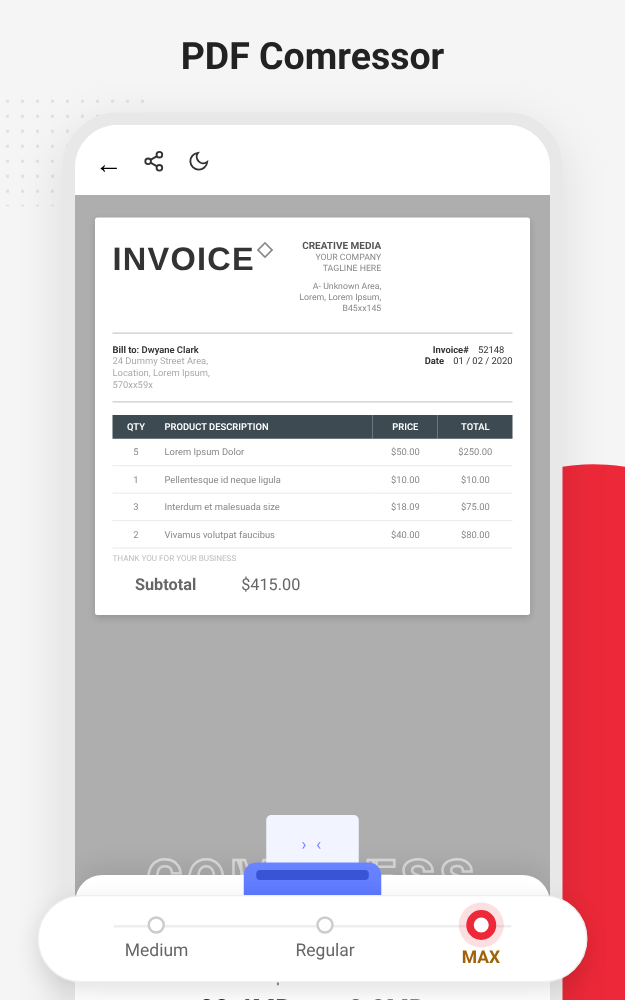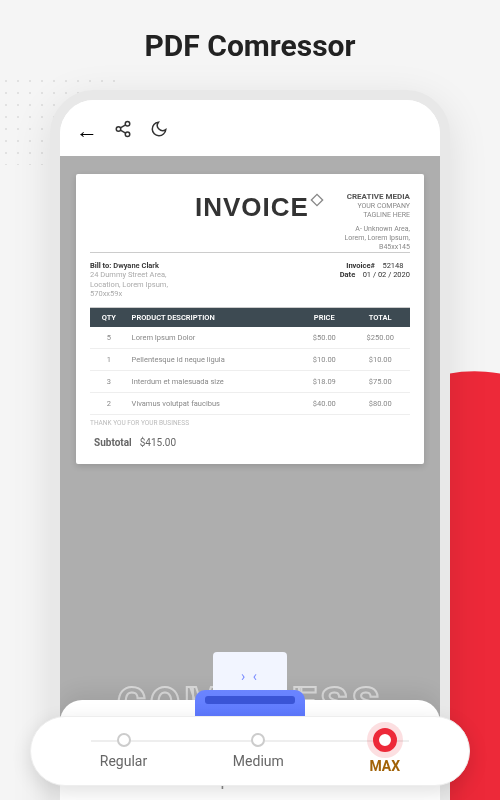--- a/index.html
+++ b/index.html
@@ -16,35 +16,35 @@
 .phone { position:absolute; z-index:2; left:50%; transform:translateX(-50%); top:90px; width:400px; height:760px; background:#fff; border-radius:44px; border:10px solid #e8e8e8; box-shadow:0 10px 40px rgba(0,0,0,.1); overflow:hidden; }
 .screen { width:100%; height:100%; background:#fff; display:flex; flex-direction:column; }
 
 .topbar { display:flex; align-items:center; padding:18px 16px 12px; gap:14px; }
 .topbar .arrow { font-size:22px; font-weight:600; }
 .topbar .ttl { font-size:18px; font-weight:700; flex:1; color:#333;}
 .topbar .ico { width:22px; font-size:18px; text-align:center; color:#333;}
 
 .doc-area { flex:1; background:#aeaeae; position:relative; padding:18px 16px 0; overflow:hidden;}
 .doc { background:#fff; border-radius:2px; padding:18px 14px 10px; font-size:9px; color:#333; box-shadow:0 2px 6px rgba(0,0,0,.15);}
-.doc-head { display:flex; justify-content:flex-end; align-items:flex-start; }
+.doc-head { display:flex; justify-content:flex-start; align-items:flex-start; margin-bottom:14px;}
 .doc-head h1{ font-size:26px; font-weight:800; letter-spacing:1px; font-family:'Arial Narrow',sans-serif;}
 .brand { text-align:right; font-size:7px; color:#888; line-height:1.3;}
 .brand .bname { font-size:8px; font-weight:700; color:#555;}
 .brand svg { float:left; margin-right:4px;}
-.billrow { display:flex; justify-content:space-between; border-top:1px solid #ccc; border-bottom:1px solid #ccc; padding:8px 0; font-size:7.5px;gap:17px;}
+.billrow { display:flex; justify-content:space-between; border-top:1px solid #ccc; border-bottom:1px solid #ccc; padding:8px 0; margin-bottom:10px; font-size:7.5px;gap:17px;}
 .billrow .lbl{font-weight:700;}
 .billrow .addr{color:#aaa;line-height:1.3;}
 .billrow .right{text-align:center;}
 table { width:100%; border-collapse:collapse; font-size:7.5px;}
 thead th { background:#3d4a52; color:#fff; padding:5px 4px; font-weight:600; text-align:center;}
 thead th:nth-child(2){text-align:left;}
 tbody td { padding:6px 4px; border-bottom:1px solid #eee; text-align:center; color:#888;}
 tbody td:nth-child(2){text-align:left;}
-.subtot { display:flex; justify-content:flex-end; gap:8px; padding:6px 4px; font-size:10px; color:#666;}
+.subtot { display:flex; justify-content:flex-end; gap:36px; padding:6px 4px; font-size:13px; color:#666;margin-left:14px;}
 .subtot .l{font-weight:700;}
 .thank { font-size:6.5px; color:#bbb; text-align:left; padding:4px 0;}
 
 .bg-text { position:absolute; bottom:110px; left:0; right:0; text-align:center; font-size:44px; font-weight:800; letter-spacing:4px; color:transparent; -webkit-text-stroke:2px rgba(255,255,255,.55);}
 
 .sheet { position:absolute; bottom:0; left:0; right:0; background:#fff; border-radius:22px 22px 0 0; padding:70px 20px 20px; text-align:center; box-shadow:0 -8px 20px rgba(0,0,0,.08);}
 .shredder { position:absolute; top:-48px; left:50%; transform:translateX(-50%); width:110px; height:96px;}
 .shred-paper{position:absolute;top:0;left:18px;width:74px;height:50px;background:#f2f5ff;border-radius:4px;}
 .shred-face{position:absolute;top:16px;left:50%;transform:translateX(-50%);font-size:14px;color:#7a8cff;letter-spacing:2px;}
 .shred-box{position:absolute;bottom:0;left:0;width:110px;height:58px;background:linear-gradient(#6b85ff,#4d6aff);border-radius:10px;}
@@ -187,23 +187,23 @@
       </div>
     </div>
   </div>
 
  </div>
 </div>
 
 <div class="levels">
   <div class="lvl">
     <div class="dot"></div>
-    <span>Regular</span>
+    <span>Medium</span>
   </div>
   <div class="lvl">
     <div class="dot"></div>
-    <span>Medium</span>
+    <span>Regular</span>
   </div>
   <div class="lvl active">
     <div class="dot"></div>
     <span>MAX</span>
   </div>
 </div>
 
 </body></html>

